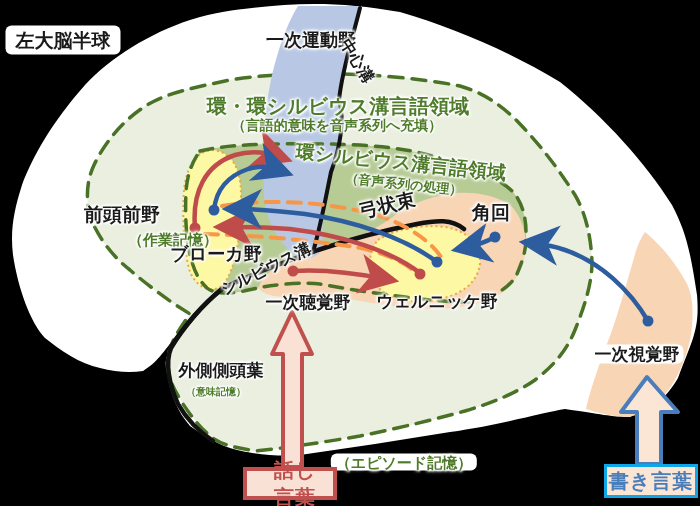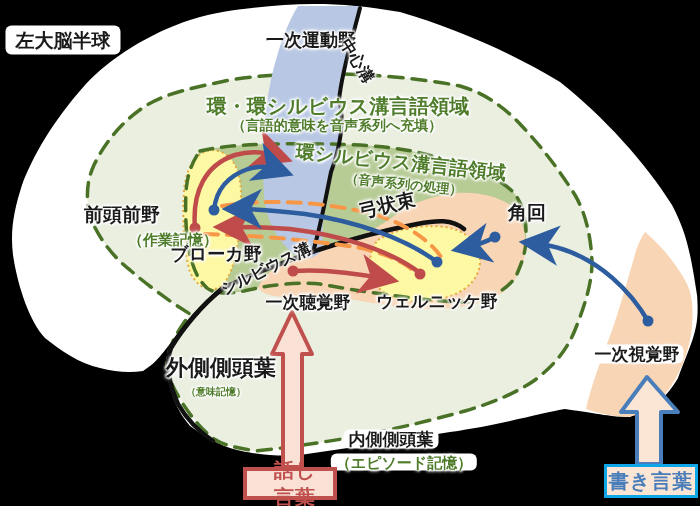--- a/index.html
+++ b/index.html
@@ -127,28 +127,27 @@
 <div class="lbl" style="left:216px;top:254px;font-size:18px;">ブローカ野</div>
 
 <div class="lbl" style="left:266px;top:269px;font-size:16px;transform:translate(-50%,-50%) rotate(-26deg);">シルビウス溝</div>
 
 <div class="lbl" style="left:308px;top:302px;font-size:17px;">一次聴覚野</div>
 
 <div class="lbl" style="left:437px;top:301px;font-size:17px;">ウェルニッケ野</div>
 
 <div class="lbl" style="left:387px;top:205px;font-size:19px;transform:translate(-50%,-50%) rotate(-13deg);">弓状束</div>
 
-<div class="lbl" style="left:491px;top:212px;font-size:19px;margin-left:36px;">角回</div>
+<div class="lbl" style="left:491px;top:212px;font-size:19px;">角回</div>
 
 <div class="lbl pill" style="left:637px;top:354px;font-size:17px;padding:1px 4px;">一次視覚野</div>
 
-<div class="lbl" style="left:221px;top:370px;font-size:22px;font-family:Liberation Mono, monospace;">外側側頭葉</div>
+<div class="lbl" style="left:221px;top:370px;font-size:17px;">外側側頭葉</div>
 <div class="lbl green" style="left:216px;top:392px;font-size:10px;">（意味記憶）</div>
 
-<div class="lbl pill" style="left:391px;top:439px;font-size:17px;padding:1px 5px;">内側側頭葉</div>
 <div class="lbl pill green" style="left:404px;top:462px;font-size:15px;padding:1px 5px;text-align:center;">（エピソード記憶）</div>
 
 <div class="box" id="spoken-box">
   <span>話し言葉</span>
 </div>
 <div class="box" id="written-box">
   <span>書き言葉</span>
 </div>
 
 </div>

